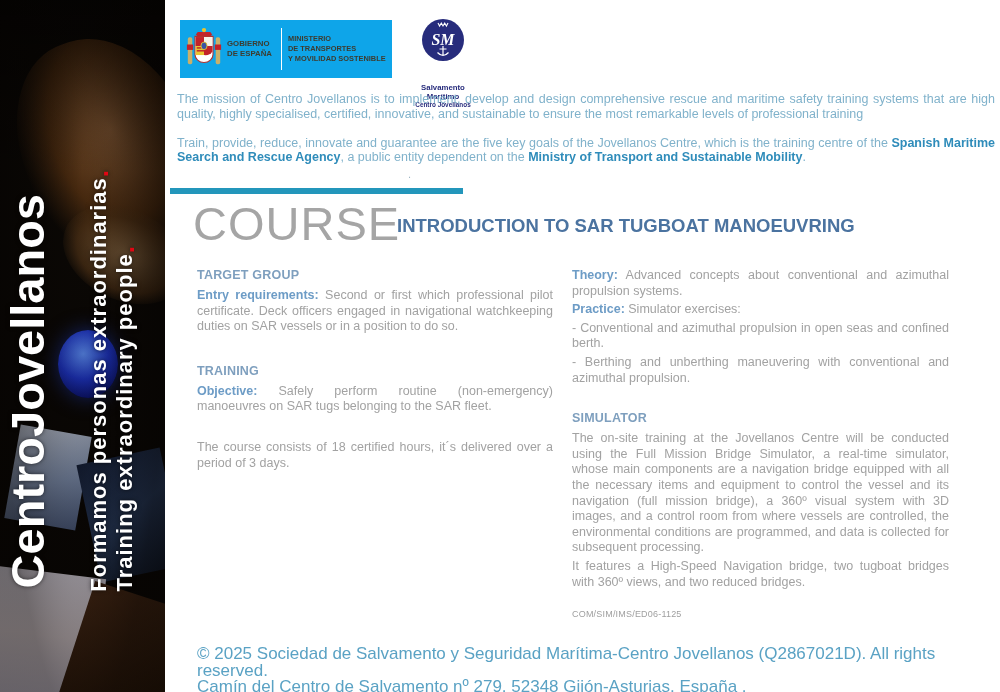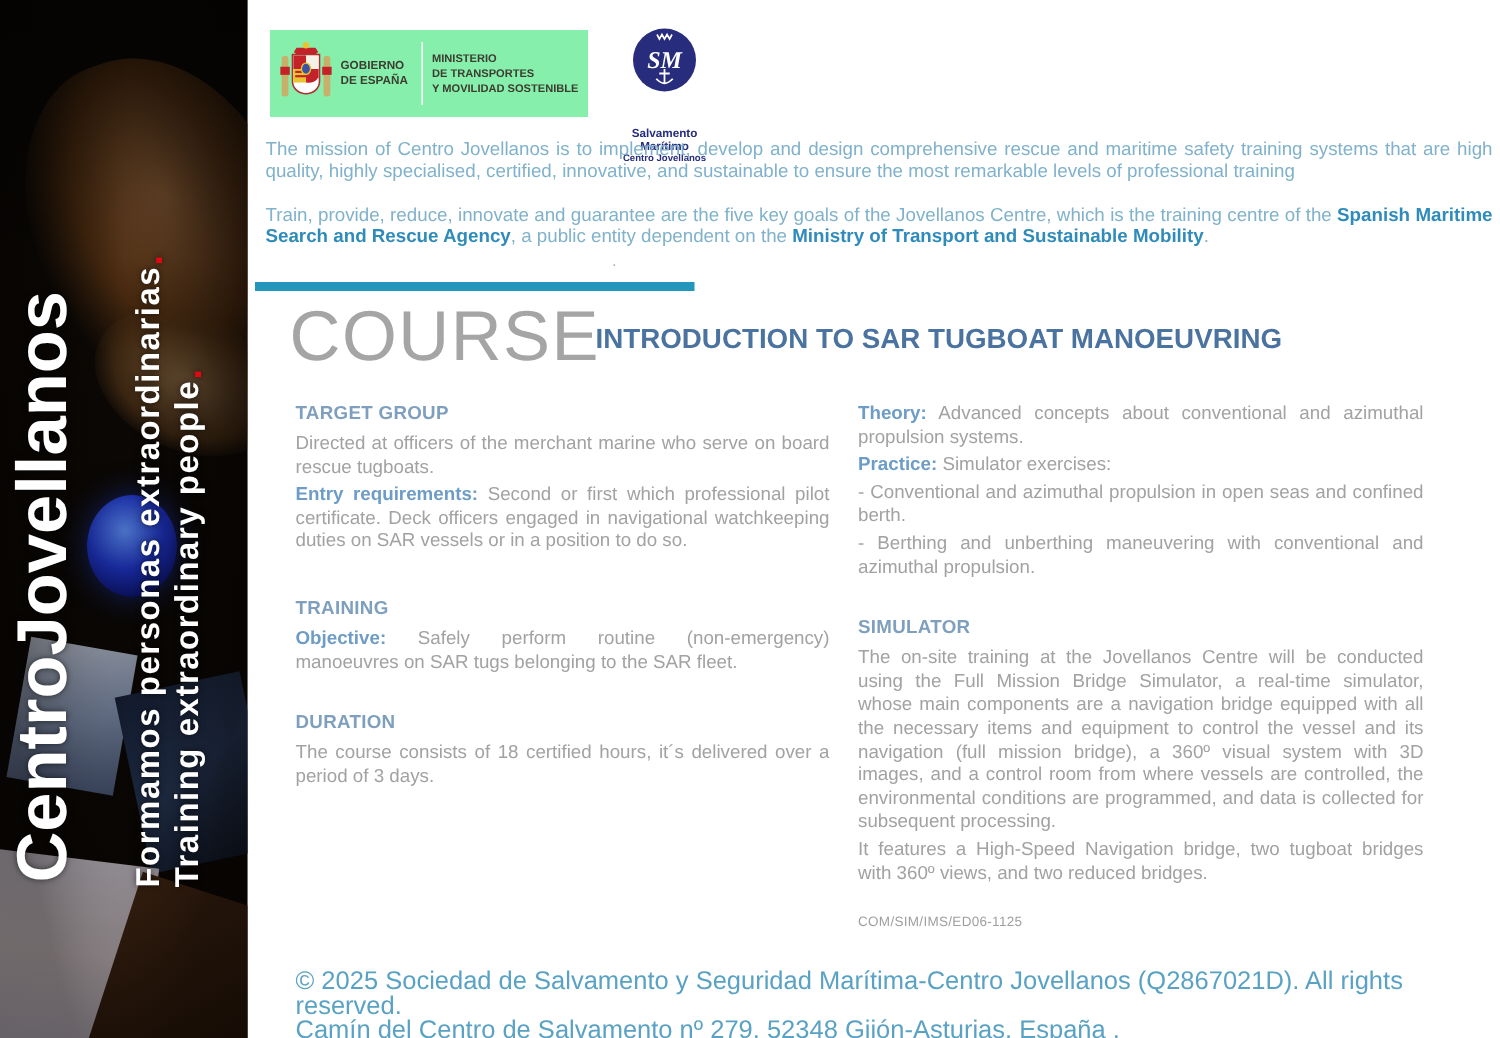--- a/index.html
+++ b/index.html
@@ -30,21 +30,21 @@
   .ph-vignette{inset:0;
     background:radial-gradient(ellipse at 50% 25%, rgba(0,0,0,0) 0%, rgba(4,2,1,.55) 75%),
                linear-gradient(180deg, rgba(0,0,0,.55) 0%, rgba(0,0,0,0) 25%);}
   .v-text{position:absolute;writing-mode:vertical-rl;transform:rotate(180deg);white-space:nowrap;
     color:#ffffff;text-shadow:0 0 4px rgba(0,0,0,.6);}
   .brand{left:0px;bottom:104px;font-size:47px;font-weight:800;letter-spacing:0px;}
   .tagline-es{left:84px;bottom:100px;font-size:22px;font-weight:700;letter-spacing:1px;}
   .tagline-en{left:110px;bottom:100px;font-size:22px;font-weight:700;letter-spacing:1px;}
   .dot-red{color:#E30613;font-size:26px;}
   
-  .banner{position:absolute;left:180px;top:20px;width:212px;height:58px;background:#86efac;
+  .banner{position:absolute;left:180px;top:20px;width:212px;height:58px;background:#0ea5e9;
     display:flex;align-items:center;}
   .coa{margin-left:6px;flex:0 0 auto;}
   .gov-text{font-size:7.8px;font-weight:700;color:#3D3C30;line-height:1.3;margin-left:5px;width:52px;}
   .banner-divider{width:1px;height:42px;background:#ffffff;margin:0 6px 0 2px;}
   .ministry-text{font-size:7.4px;font-weight:700;color:#3D3C30;line-height:1.35;}
   .sm-logo{position:absolute;left:406px;top:15px;width:74px;text-align:center;}
   .sm-name{font-size:7.8px;font-weight:700;color:#272C7C;margin-top:16px;}
   .sm-sub{font-size:6.4px;font-weight:700;color:#272C7C;}
   
   .mission{position:absolute;left:177px;top:92px;width:818px;color:#80B2CB;
@@ -139,27 +139,25 @@
   <p class="p2"><span>Train, provide, reduce, innovate and guarantee are the five key goals of the Jovellanos Centre, which is the training centre of the </span><b>Spanish Maritime Search and Rescue Agency</b><span>, a public entity dependent on the </span><b>Ministry of Transport and Sustainable Mobility</b><span>.</span></p>
 </div>
 <div class="stray-dot">.</div>
 
 <div class="teal-bar"></div>
 <div class="course-label">COURSE</div>
 <div class="course-title">INTRODUCTION TO SAR TUGBOAT MANOEUVRING</div>
 
 <div class="col-left">
   <div class="sec-h">TARGET GROUP</div>
-  <p class="body-p">Directed at officers of the merchant marine who serve on board rescue tugboats.</p>
   <p class="body-p"><span class="lead">Entry requirements:</span><span> Second or first which professional pilot certificate. Deck officers engaged in navigational watchkeeping duties on SAR vessels or in a position to do so.</span></p>
   <div class="gap-lg"></div>
   <div class="sec-h">TRAINING</div>
   <p class="body-p"><span class="lead">Objective:</span><span> Safely perform routine (non-emergency) manoeuvres on SAR tugs belonging to the SAR fleet.</span></p>
   <div class="gap-md"></div>
-  <div class="sec-h">DURATION</div>
   <p class="body-p">The course consists of 18 certified hours, it´s delivered over a period of 3 days.</p>
 </div>
 
 <div class="col-right">
   <p class="body-p"><span class="lead">Theory:</span><span> Advanced concepts about conventional and azimuthal propulsion systems.</span></p>
   <p class="body-p"><span class="lead">Practice:</span><span> Simulator exercises:</span></p>
   <p class="body-p">- Conventional and azimuthal propulsion in open seas and confined berth.</p>
   <p class="body-p">- Berthing and unberthing maneuvering with conventional and azimuthal propulsion.</p>
   <div class="gap-md"></div>
   <div class="sec-h">SIMULATOR</div>

